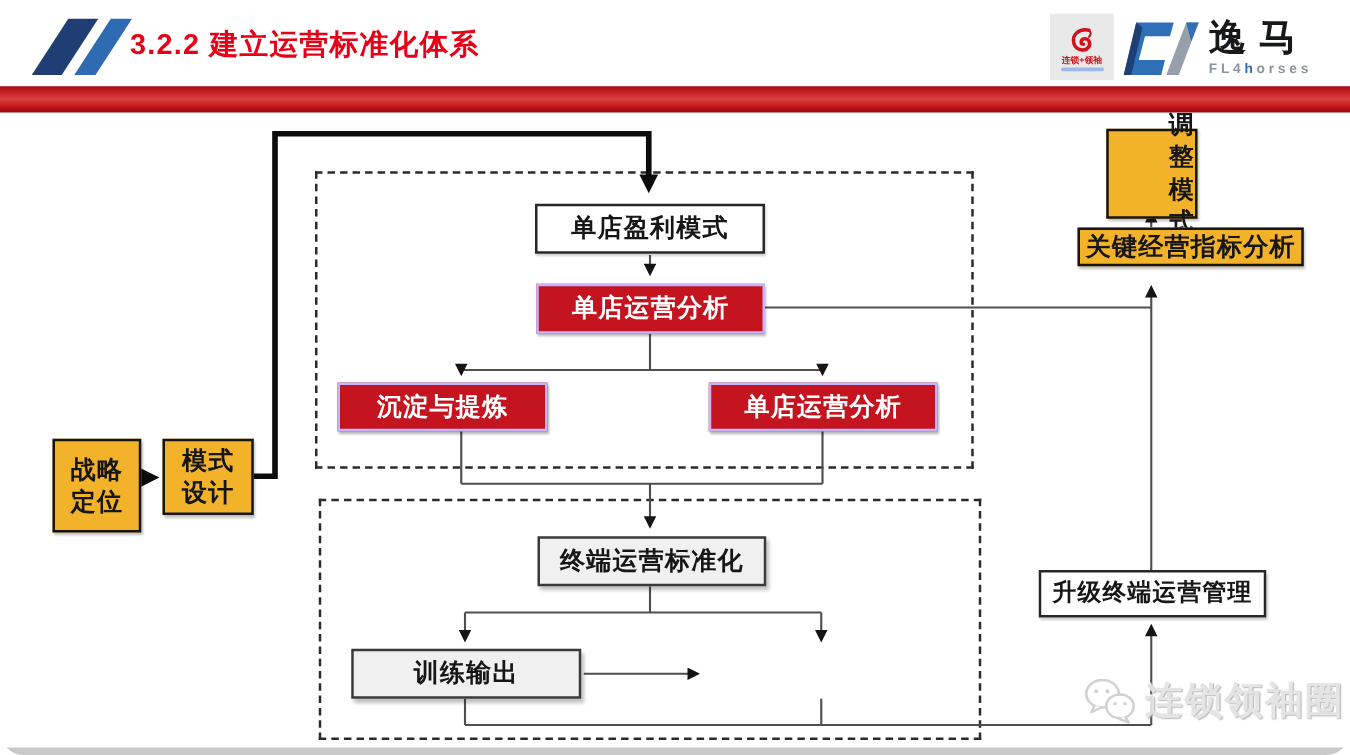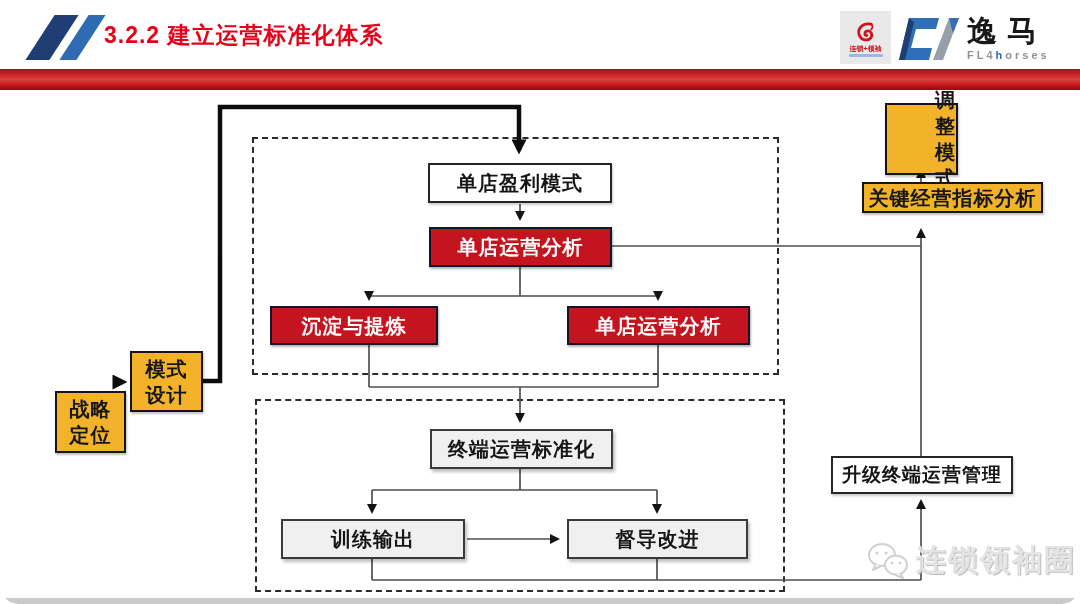--- a/index.html
+++ b/index.html
@@ -24,21 +24,21 @@
   .yima-sub .g{color:#8d949c;} .yima-sub .b{color:#2e6bb2;}
 
   .red-bar{position:absolute;left:0;top:69px;width:1080px;height:21px;
       background:linear-gradient(to bottom,#a50e14 0%,#c8242a 25%,#d9413d 50%,#c01218 80%,#8f0b10 100%);}
 
   
   .dashed-box{position:absolute;border:2px dashed #2b2b2b;background:transparent;}
   .node{position:absolute;display:flex;align-items:center;justify-content:center;text-align:center;
       font-size:20px;color:#161616;letter-spacing:1px;white-space:pre-line;line-height:26px;box-sizing:border-box;}
   .n-yellow{background:#f2b32b;border:2px solid #151515;font-weight:bold;box-shadow:1px 2px 2px rgba(0,0,0,.25);}
-  .n-red{background:#c41420;border:2px solid #0f172a;color:#ffffff;font-weight:bold;box-shadow:1px 2px 2px rgba(0,0,0,.3);}
+  .n-red{background:#c41420;border:2px solid #c4b5fd;color:#ffffff;font-weight:bold;box-shadow:1px 2px 2px rgba(0,0,0,.3);}
   .n-white{background:#ffffff;border:2px solid #262626;font-weight:600;box-shadow:1px 2px 2px rgba(0,0,0,.2);}
   .n-gray{background:#f0f0f0;border:2px solid #3a3a3a;font-weight:600;box-shadow:2px 3px 3px rgba(0,0,0,.25);}
 
   svg.wires{position:absolute;left:0;top:0;width:1080px;height:604px;pointer-events:none;}
 
   
   .watermark{position:absolute;left:866px;top:540px;display:flex;align-items:center;opacity:.95;}
   .wm-text{font-size:30px;font-weight:bold;letter-spacing:2px;color:#e3e3e3;
       text-shadow:1px 1px 1px #b5b5b5,-1px -1px 1px #ffffff;margin-left:6px;}
   .bottom-strip{position:absolute;left:0;top:598px;width:1080px;height:6px;background:#c9c9c9;}
@@ -111,31 +111,30 @@
     <path d="M372,559 V580 M657,559 V580 M372,580 H921" fill="none" stroke="#4f4f4f" stroke-width="1.7"></path>
     <path d="M921,580 V501" fill="none" stroke="#4f4f4f" stroke-width="1.7" marker-end="url(#arr)"></path>
 
     <path d="M612,246 H921" fill="none" stroke="#4f4f4f" stroke-width="1.7"></path>
 
     <path d="M921,456 V230" fill="none" stroke="#4f4f4f" stroke-width="1.7" marker-end="url(#arr)"></path>
 
     <path d="M921,182 V170" fill="none" stroke="#4f4f4f" stroke-width="1.7" marker-end="url(#arr)"></path>
   </svg>
 
-  <div class="node n-yellow" style="left:55px;top:351px;width:71px;height:62px;margin-top:40px;">战略
+  <div class="node n-yellow" style="left:42px;top:351px;width:71px;height:75px;">战略
 定位</div>
   <div class="node n-yellow" style="left:130px;top:351px;width:73px;height:61px;">模式
 设计</div>
   <div class="node n-white" style="left:428px;top:163px;width:184px;height:40px;">单店盈利模式</div>
   <div class="node n-red" style="left:429px;top:227px;width:183px;height:40px;">单店运营分析</div>
   <div class="node n-red" style="left:270px;top:306px;width:168px;height:39px;">沉淀与提炼</div>
   <div class="node n-red" style="left:567px;top:306px;width:183px;height:39px;">单店运营分析</div>
   <div class="node n-gray" style="left:430px;top:429px;width:183px;height:40px;">终端运营标准化</div>
   <div class="node n-gray" style="left:281px;top:519px;width:184px;height:40px;">训练输出</div>
-  <div class="node n-gray" style="left:567px;top:519px;width:181px;height:40px;">督导改进</div>
   <div class="node n-yellow" style="left:885px;top:103px;width:73px;height:72px;padding-left:48px;">调整
 模式</div>
   <div class="node n-yellow" style="left:862px;top:182px;width:181px;height:31px;">关键经营指标分析</div>
   <div class="node n-white" style="left:831px;top:456px;width:182px;height:38px;font-size:19px;">升级终端运营管理</div>
 
   <div class="watermark">
     <svg width="44" height="40" viewBox="0 0 44 40">
       <ellipse cx="16" cy="14" rx="13" ry="11" fill="#ffffff" stroke="#cfcfcf" stroke-width="2"></ellipse>
       <path d="M10,23 L7,29 L15,25" fill="#ffffff" stroke="#cfcfcf" stroke-width="2" stroke-linejoin="round"></path>
       <circle cx="11" cy="12" r="1.6" fill="#cfcfcf"></circle>

